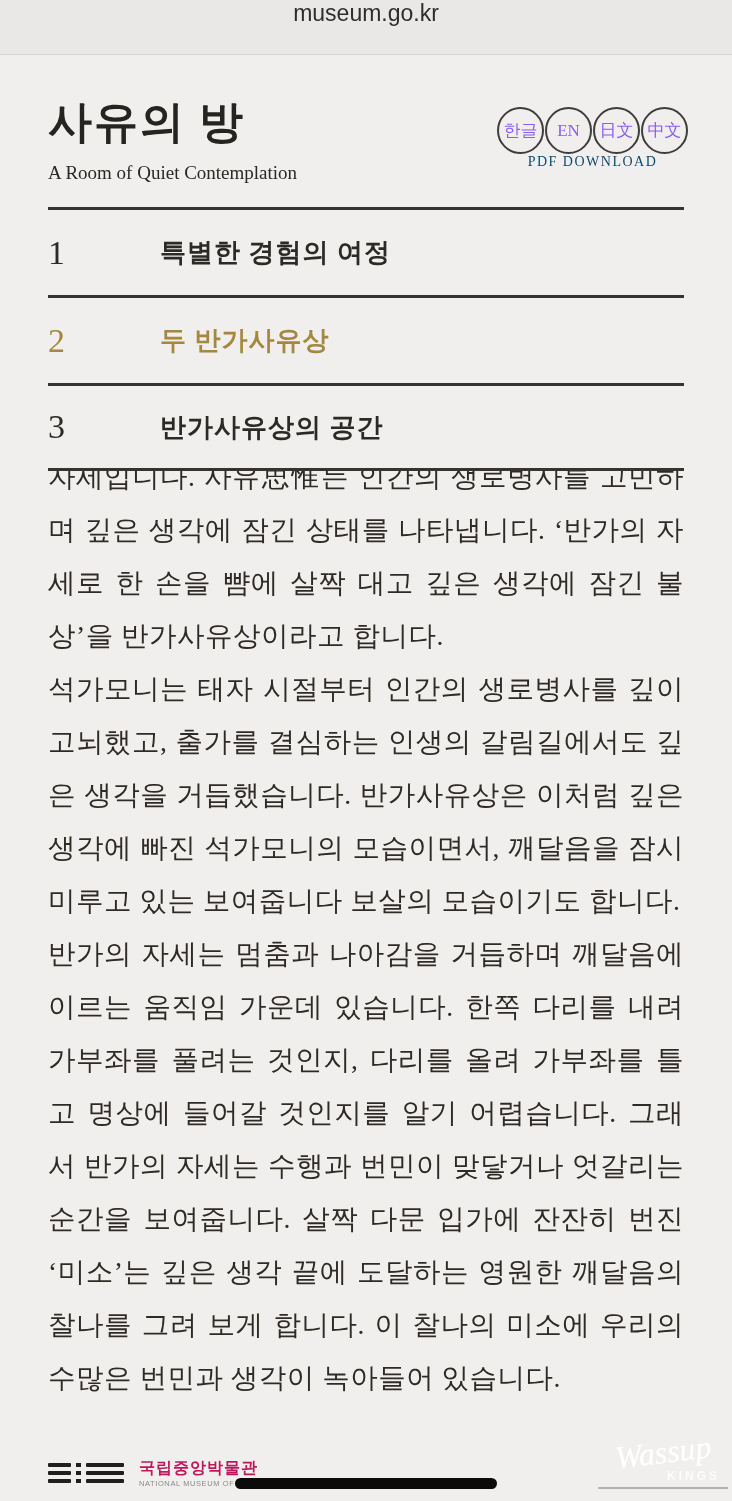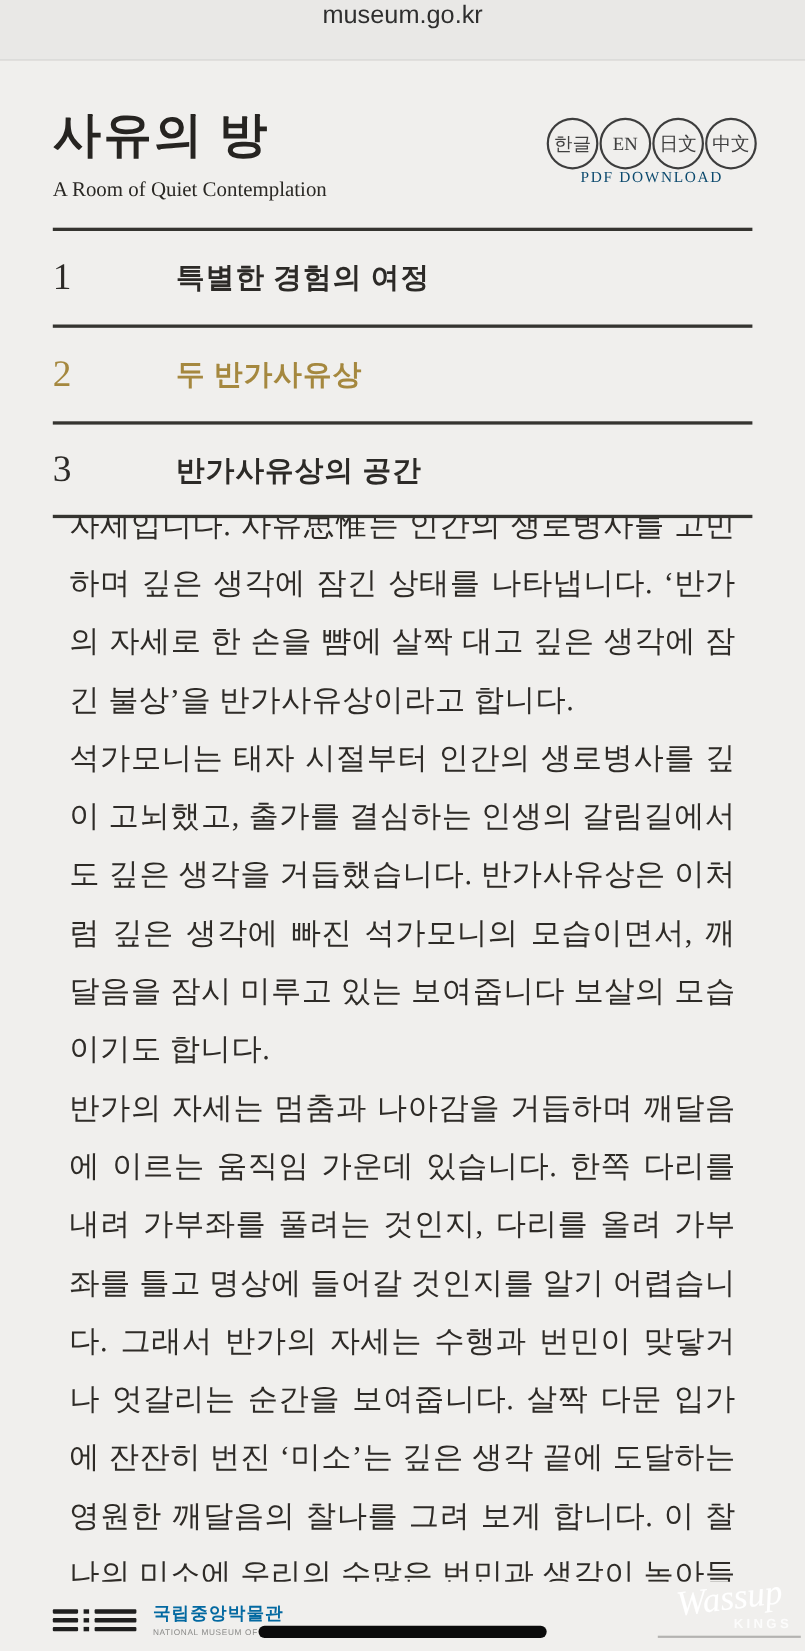--- a/index.html
+++ b/index.html
@@ -59,21 +59,21 @@
   }
   .lang-row { display: flex; gap: 1px; justify-content: flex-end; }
   .lang-btn {
     width: 47px;
     height: 47px;
     border: 2.5px solid #3d3d3d;
     border-radius: 50%;
     background: transparent;
     font-family: "Liberation Serif", "DejaVu Serif", serif;
     font-size: 17px;
-    color: #404040;
+    color: #8b5cf6;
     display: inline-flex;
     align-items: center;
     justify-content: center;
     padding: 0;
     cursor: pointer;
   }
   .pdf-link {
     margin-top: 0;
     font-size: 14px;
     letter-spacing: 1.5px;
@@ -100,21 +100,21 @@
     font-size: 26px;
     font-weight: 600;
     letter-spacing: 1px;
     color: #2c2a27;
   }
   .menu-row.active .menu-num,
   .menu-row.active .menu-label { color: #a5883f; }
 
   
   .article-viewport {
-    margin: 0 63px;
+    margin: 0 48px;
     height: 967px;
     overflow: hidden;
   }
   .article-viewport p {
     margin: 0;
     font-size: 27.5px;
     line-height: 53px;
     text-align: justify;
     letter-spacing: 0.5px;
     color: #2e2b27;
@@ -135,21 +135,21 @@
   .lm-bar { height: 4px; background: #1f1f1f; border-radius: 1px; }
   .lm-bar.short { width: 23px; }
   .lm-bar.long  { width: 38px; }
   .lm-sq { width: 5px; height: 4px; background: #1f1f1f; }
   .logo-text { line-height: 1; }
   .logo-ko {
     font-family: "Liberation Sans", "DejaVu Sans", sans-serif;
     font-size: 16px;
     font-weight: 700;
     letter-spacing: 1px;
-    color: #0369a1;
+    color: #be185d;
   }
   .logo-en {
     margin-top: 4px;
     font-family: "Liberation Sans", "DejaVu Sans", sans-serif;
     font-size: 7.5px;
     letter-spacing: 0.6px;
     color: #8a8a88;
   }
 
   .home-indicator {

